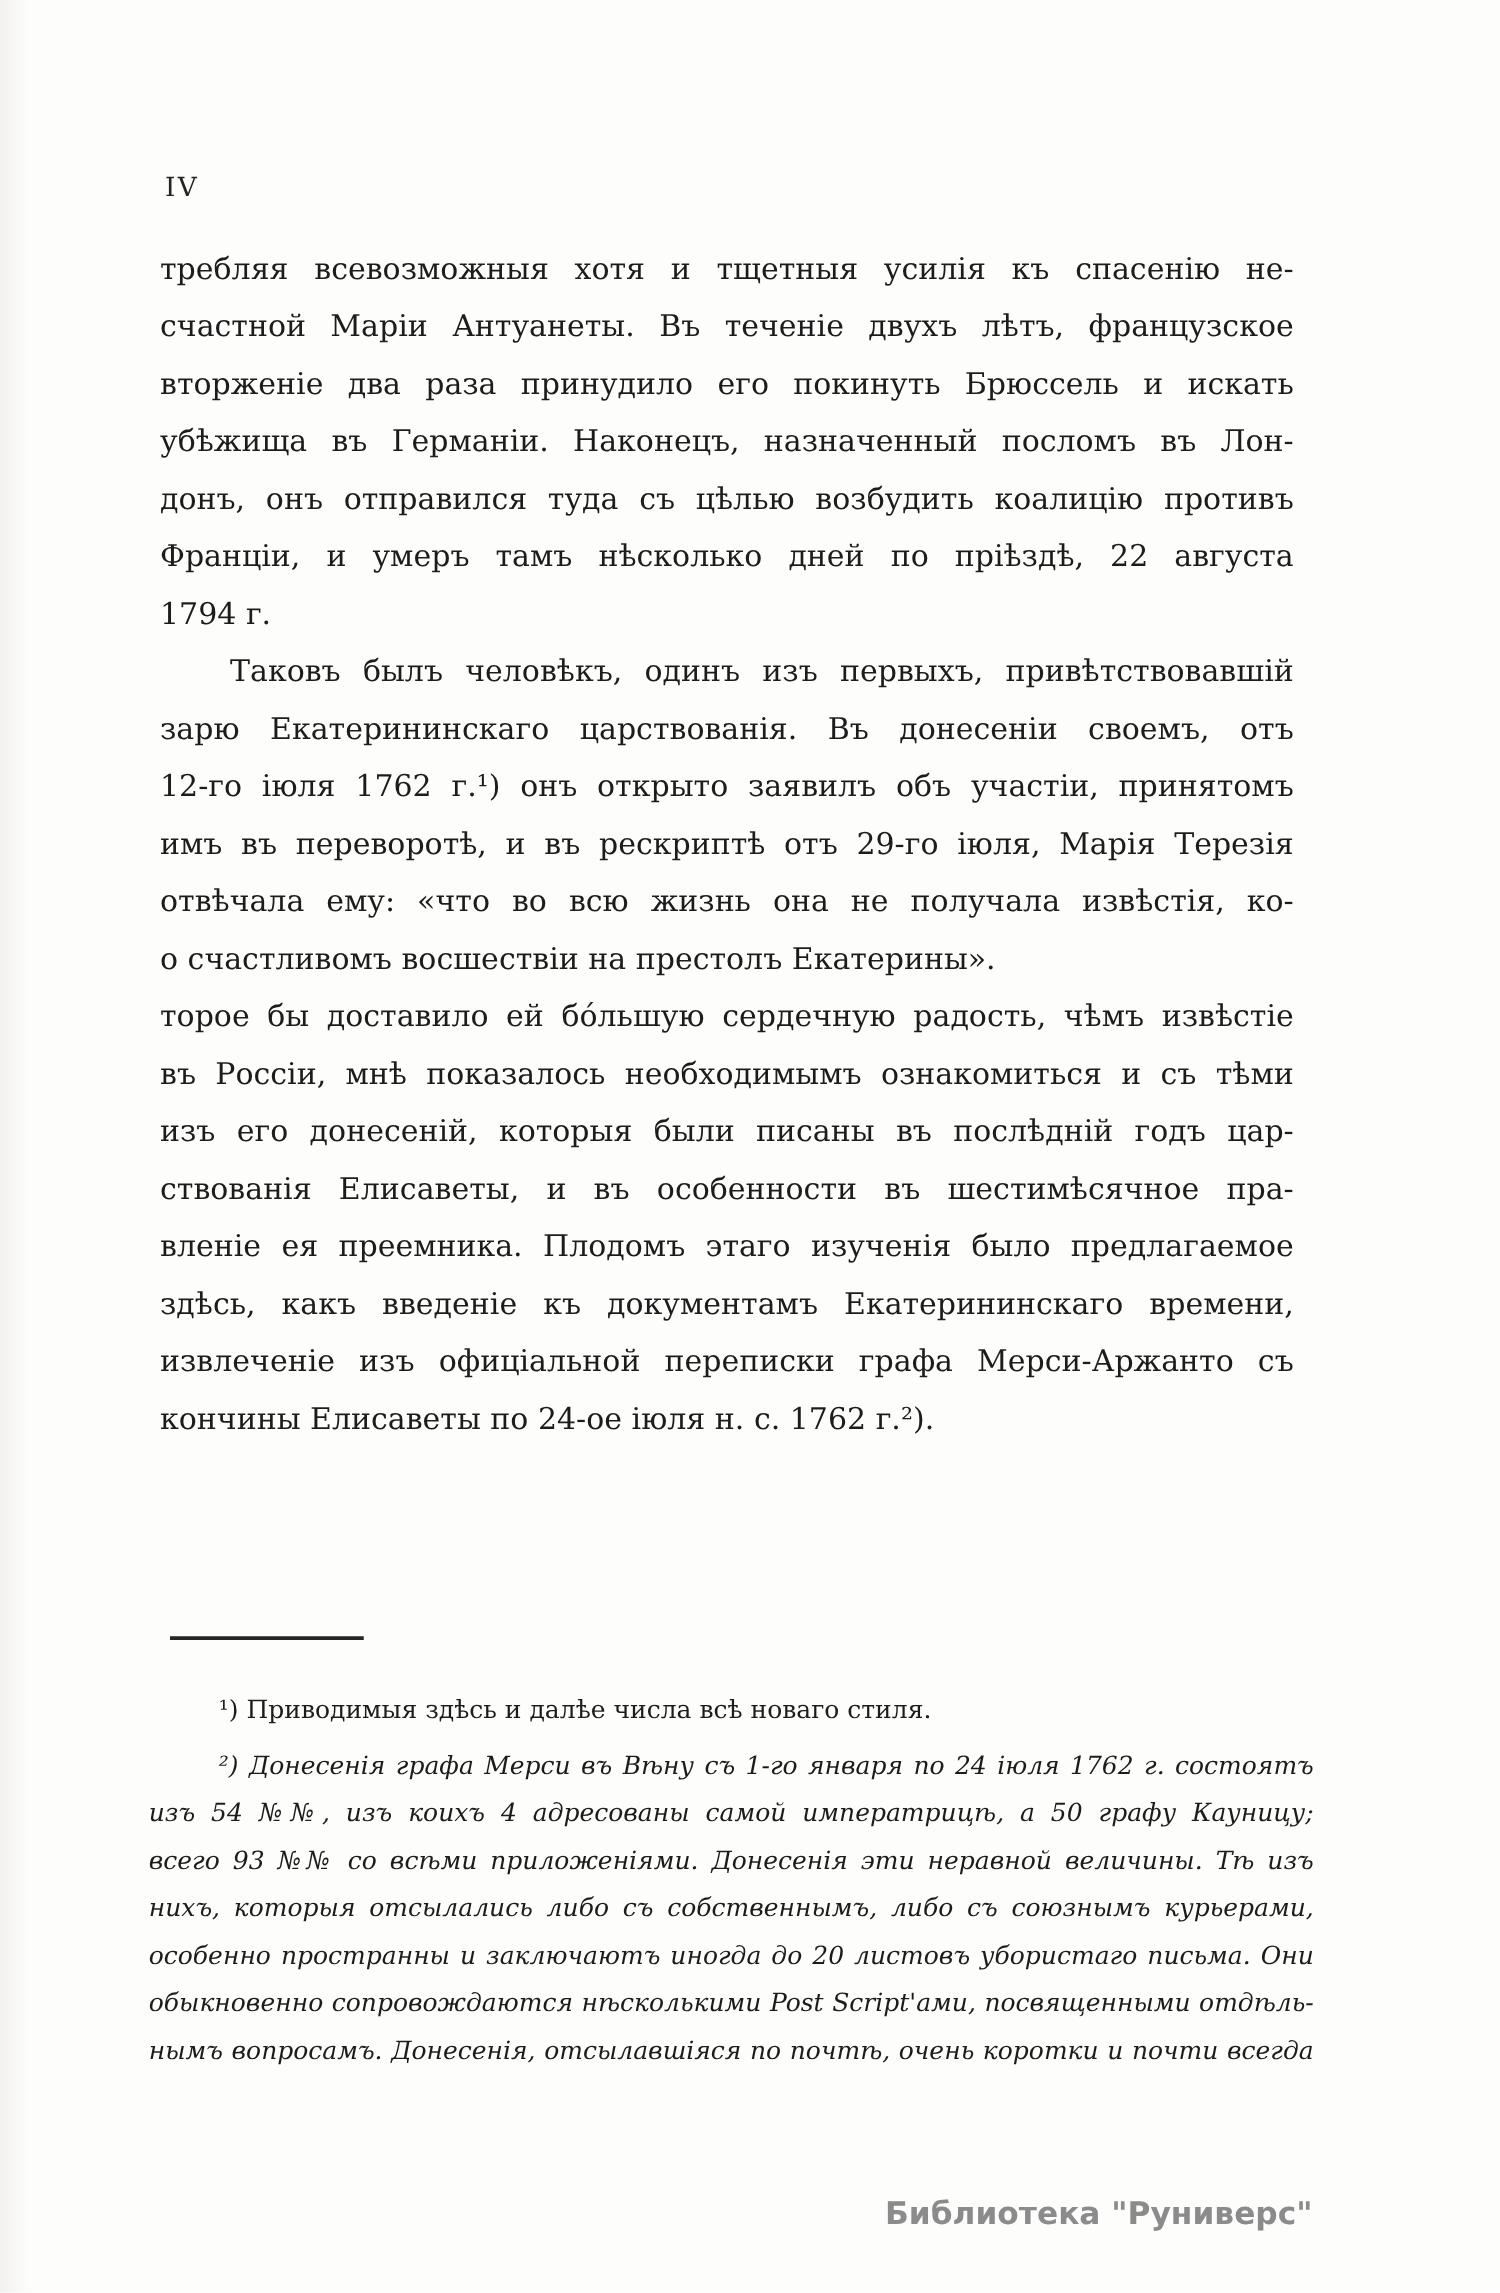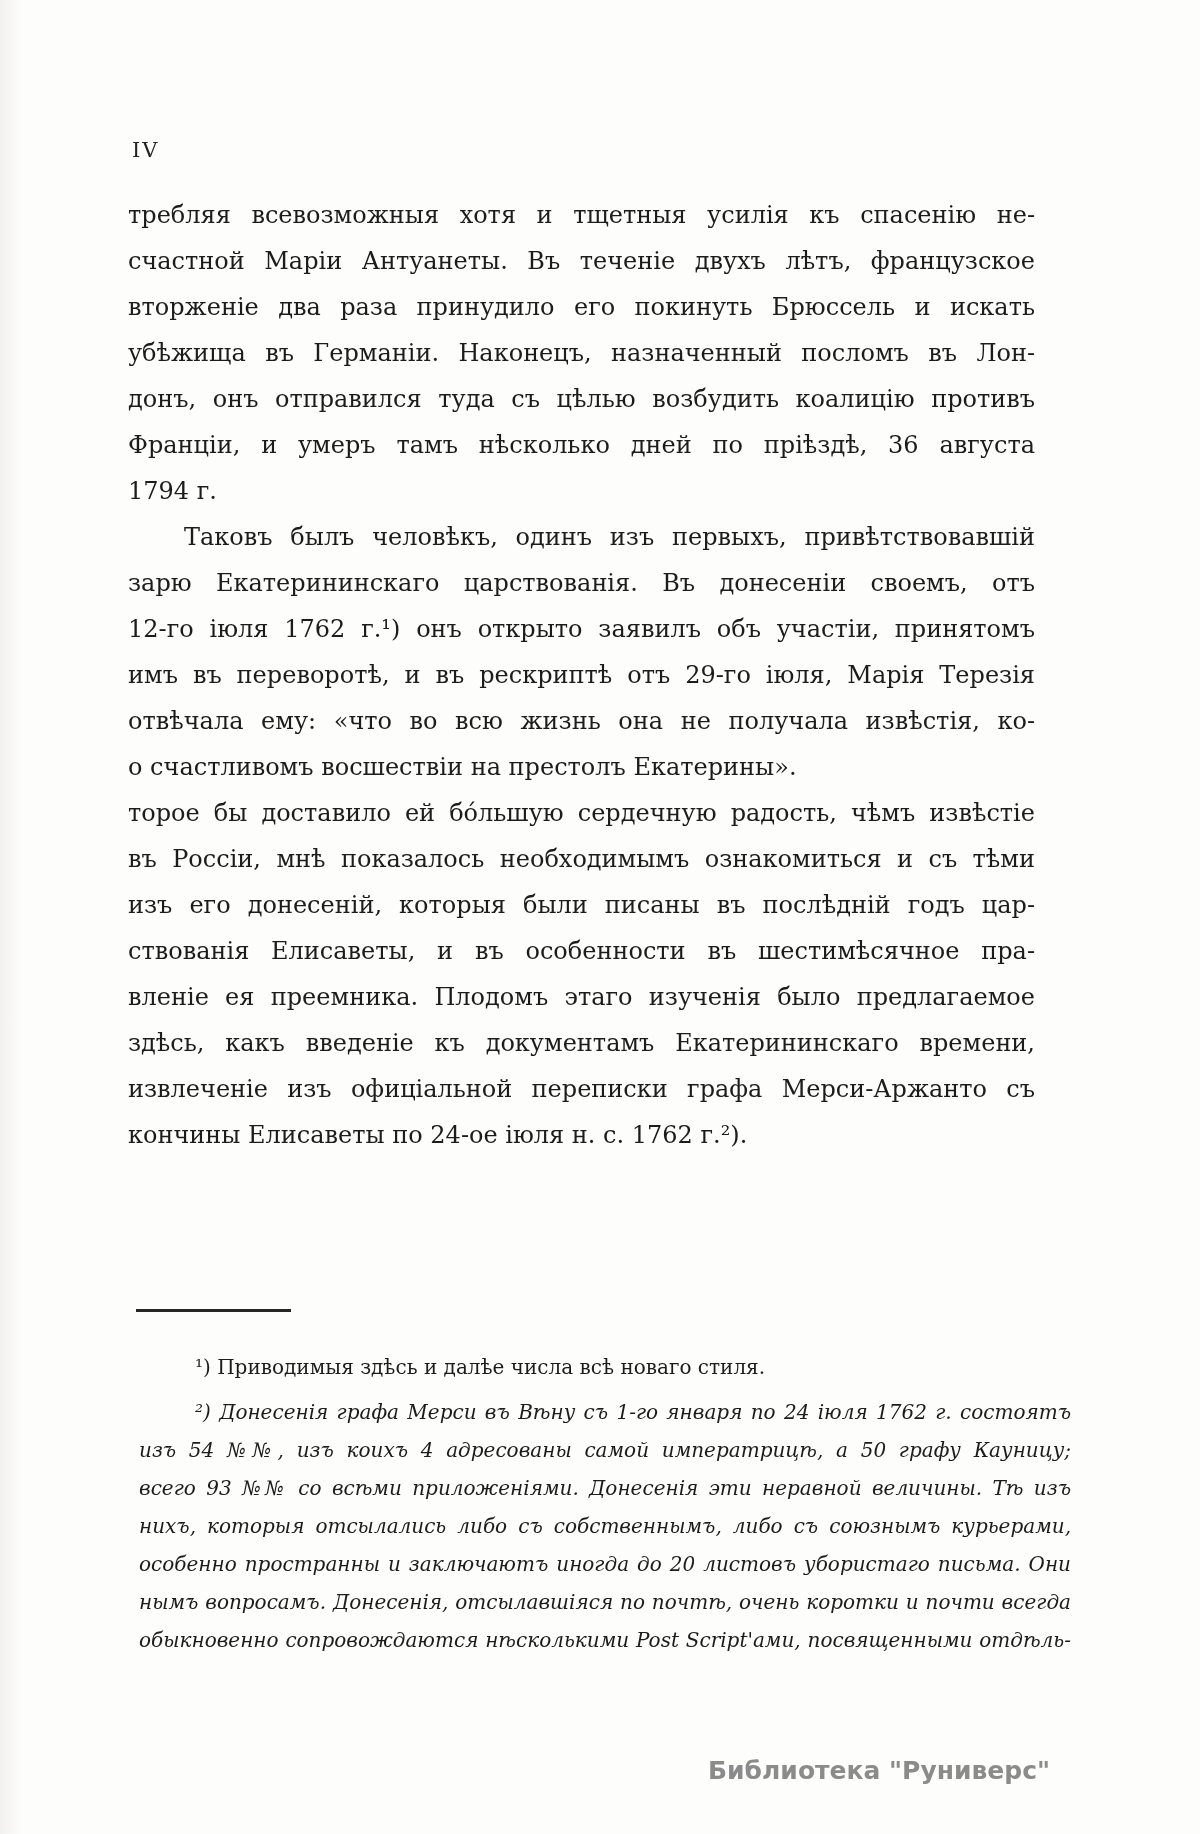--- a/index.html
+++ b/index.html
@@ -36,21 +36,21 @@
   .line.flush { text-align-last: left; }
   .line.indent { text-indent: 56px; }
   .footnote-rule {
     position: absolute;
     top: 1309px; left: 136px;
     width: 155px; height: 0;
     border-top: 3px solid #262626;
   }
   .footnotes {
     position: absolute;
-    top: 1348px; left: 139px;
+    top: 1348px; left: 119px;
     width: 932px;
     font-size: 20px;
     line-height: 38px;
   }
   .footnotes .para + .para { margin-top: 7px; font-style: italic; }
   .watermark {
     position: absolute;
     top: 1756px; right: 150px;
     font-family: "DejaVu Sans", "Liberation Sans", sans-serif;
     font-weight: bold;
@@ -64,21 +64,21 @@
 <div class="page">
   <div class="page-number">IV</div>
 
   <div class="body-text" id="body-text">
       <div class="para">
         <div class="line">требляя всевозможныя хотя и тщетныя усилія къ спасенію не-</div>
         <div class="line">счастной Маріи Антуанеты. Въ теченіе двухъ лѣтъ, французское</div>
         <div class="line">вторженіе два раза принудило его покинуть Брюссель и искать</div>
         <div class="line">убѣжища въ Германіи. Наконецъ, назначенный посломъ въ Лон-</div>
         <div class="line">донъ, онъ отправился туда съ цѣлью возбудить коалицію противъ</div>
-        <div class="line">Франціи, и умеръ тамъ нѣсколько дней по пріѣздѣ, 36 августа</div>
+        <div class="line">Франціи, и умеръ тамъ нѣсколько дней по пріѣздѣ, 22 августа</div>
         <div class="line flush">1794 г.</div>
       </div>
       <div class="para">
         <div class="line indent">Таковъ былъ человѣкъ, одинъ изъ первыхъ, привѣтствовавшій</div>
         <div class="line">зарю Екатерининскаго царствованія. Въ донесеніи своемъ, отъ</div>
         <div class="line">12-го іюля 1762 г.¹) онъ открыто заявилъ объ участіи, принятомъ</div>
         <div class="line">имъ въ переворотѣ, и въ рескриптѣ отъ 29-го іюля, Марія Терезія</div>
         <div class="line">отвѣчала ему: «что во всю жизнь она не получала извѣстія, ко-</div>
         <div class="line flush">о счастливомъ восшествіи на престолъ Екатерины».</div>
         <div class="line">торое бы доставило ей бо́льшую сердечную радость, чѣмъ извѣстіе</div>
@@ -99,19 +99,19 @@
   <div class="footnotes" id="footnotes">
       <div class="para">
         <div class="line indent flush">¹) Приводимыя здѣсь и далѣе числа всѣ новаго стиля.</div>
       </div>
       <div class="para">
         <div class="line indent">²) Донесенія графа Мерси въ Вѣну съ 1-го января по 24 іюля 1762 г. состоятъ</div>
         <div class="line">изъ 54 №№, изъ коихъ 4 адресованы самой императрицѣ, а 50 графу Кауницу;</div>
         <div class="line">всего 93 №№ со всѣми приложеніями. Донесенія эти неравной величины. Тѣ изъ</div>
         <div class="line">нихъ, которыя отсылались либо съ собственнымъ, либо съ союзнымъ курьерами,</div>
         <div class="line">особенно пространны и заключаютъ иногда до 20 листовъ убористаго письма. Они</div>
+        <div class="line">обыкновенно сопровождаются нѣсколькими Post Script'ами, посвященными отдѣль-</div>
         <div class="line">нымъ вопросамъ. Донесенія, отсылавшіяся по почтѣ, очень коротки и почти всегда</div>
-        <div class="line">обыкновенно сопровождаются нѣсколькими Post Script'ами, посвященными отдѣль-</div>
       </div>
     </div>
 
   <div class="watermark">Библиотека "Руниверс"</div>
 </div>
 
 </body></html>

